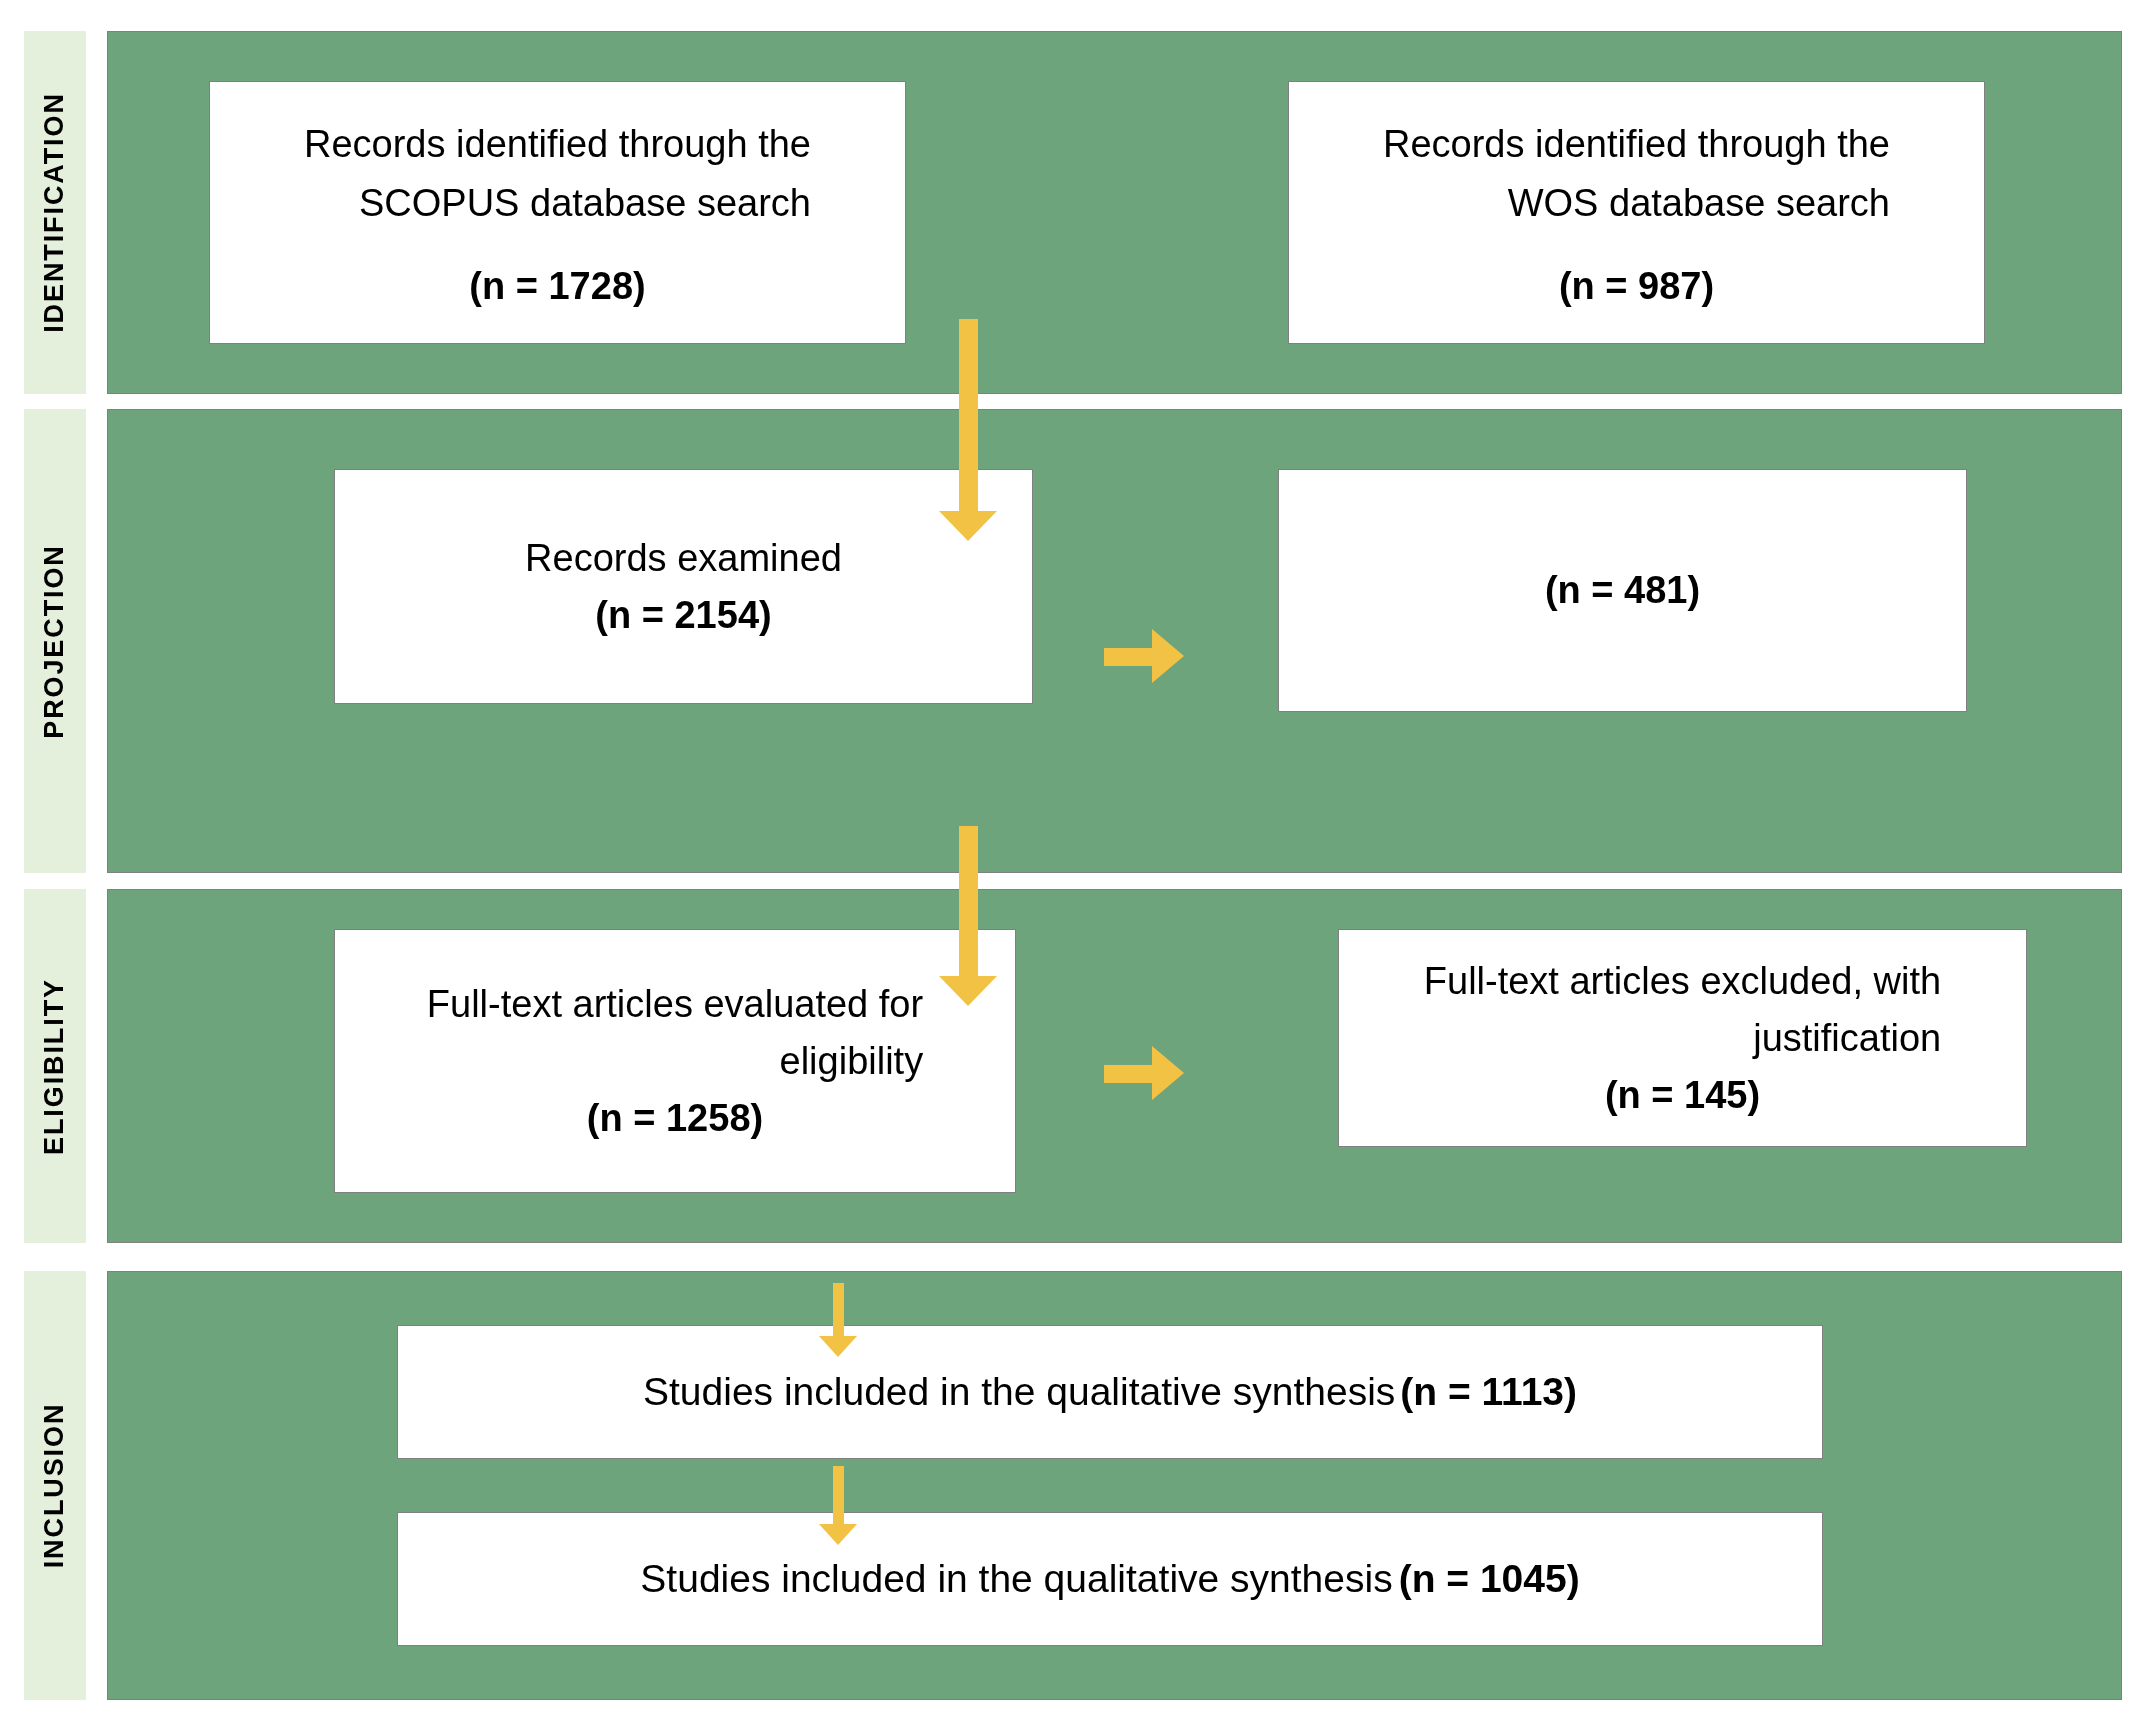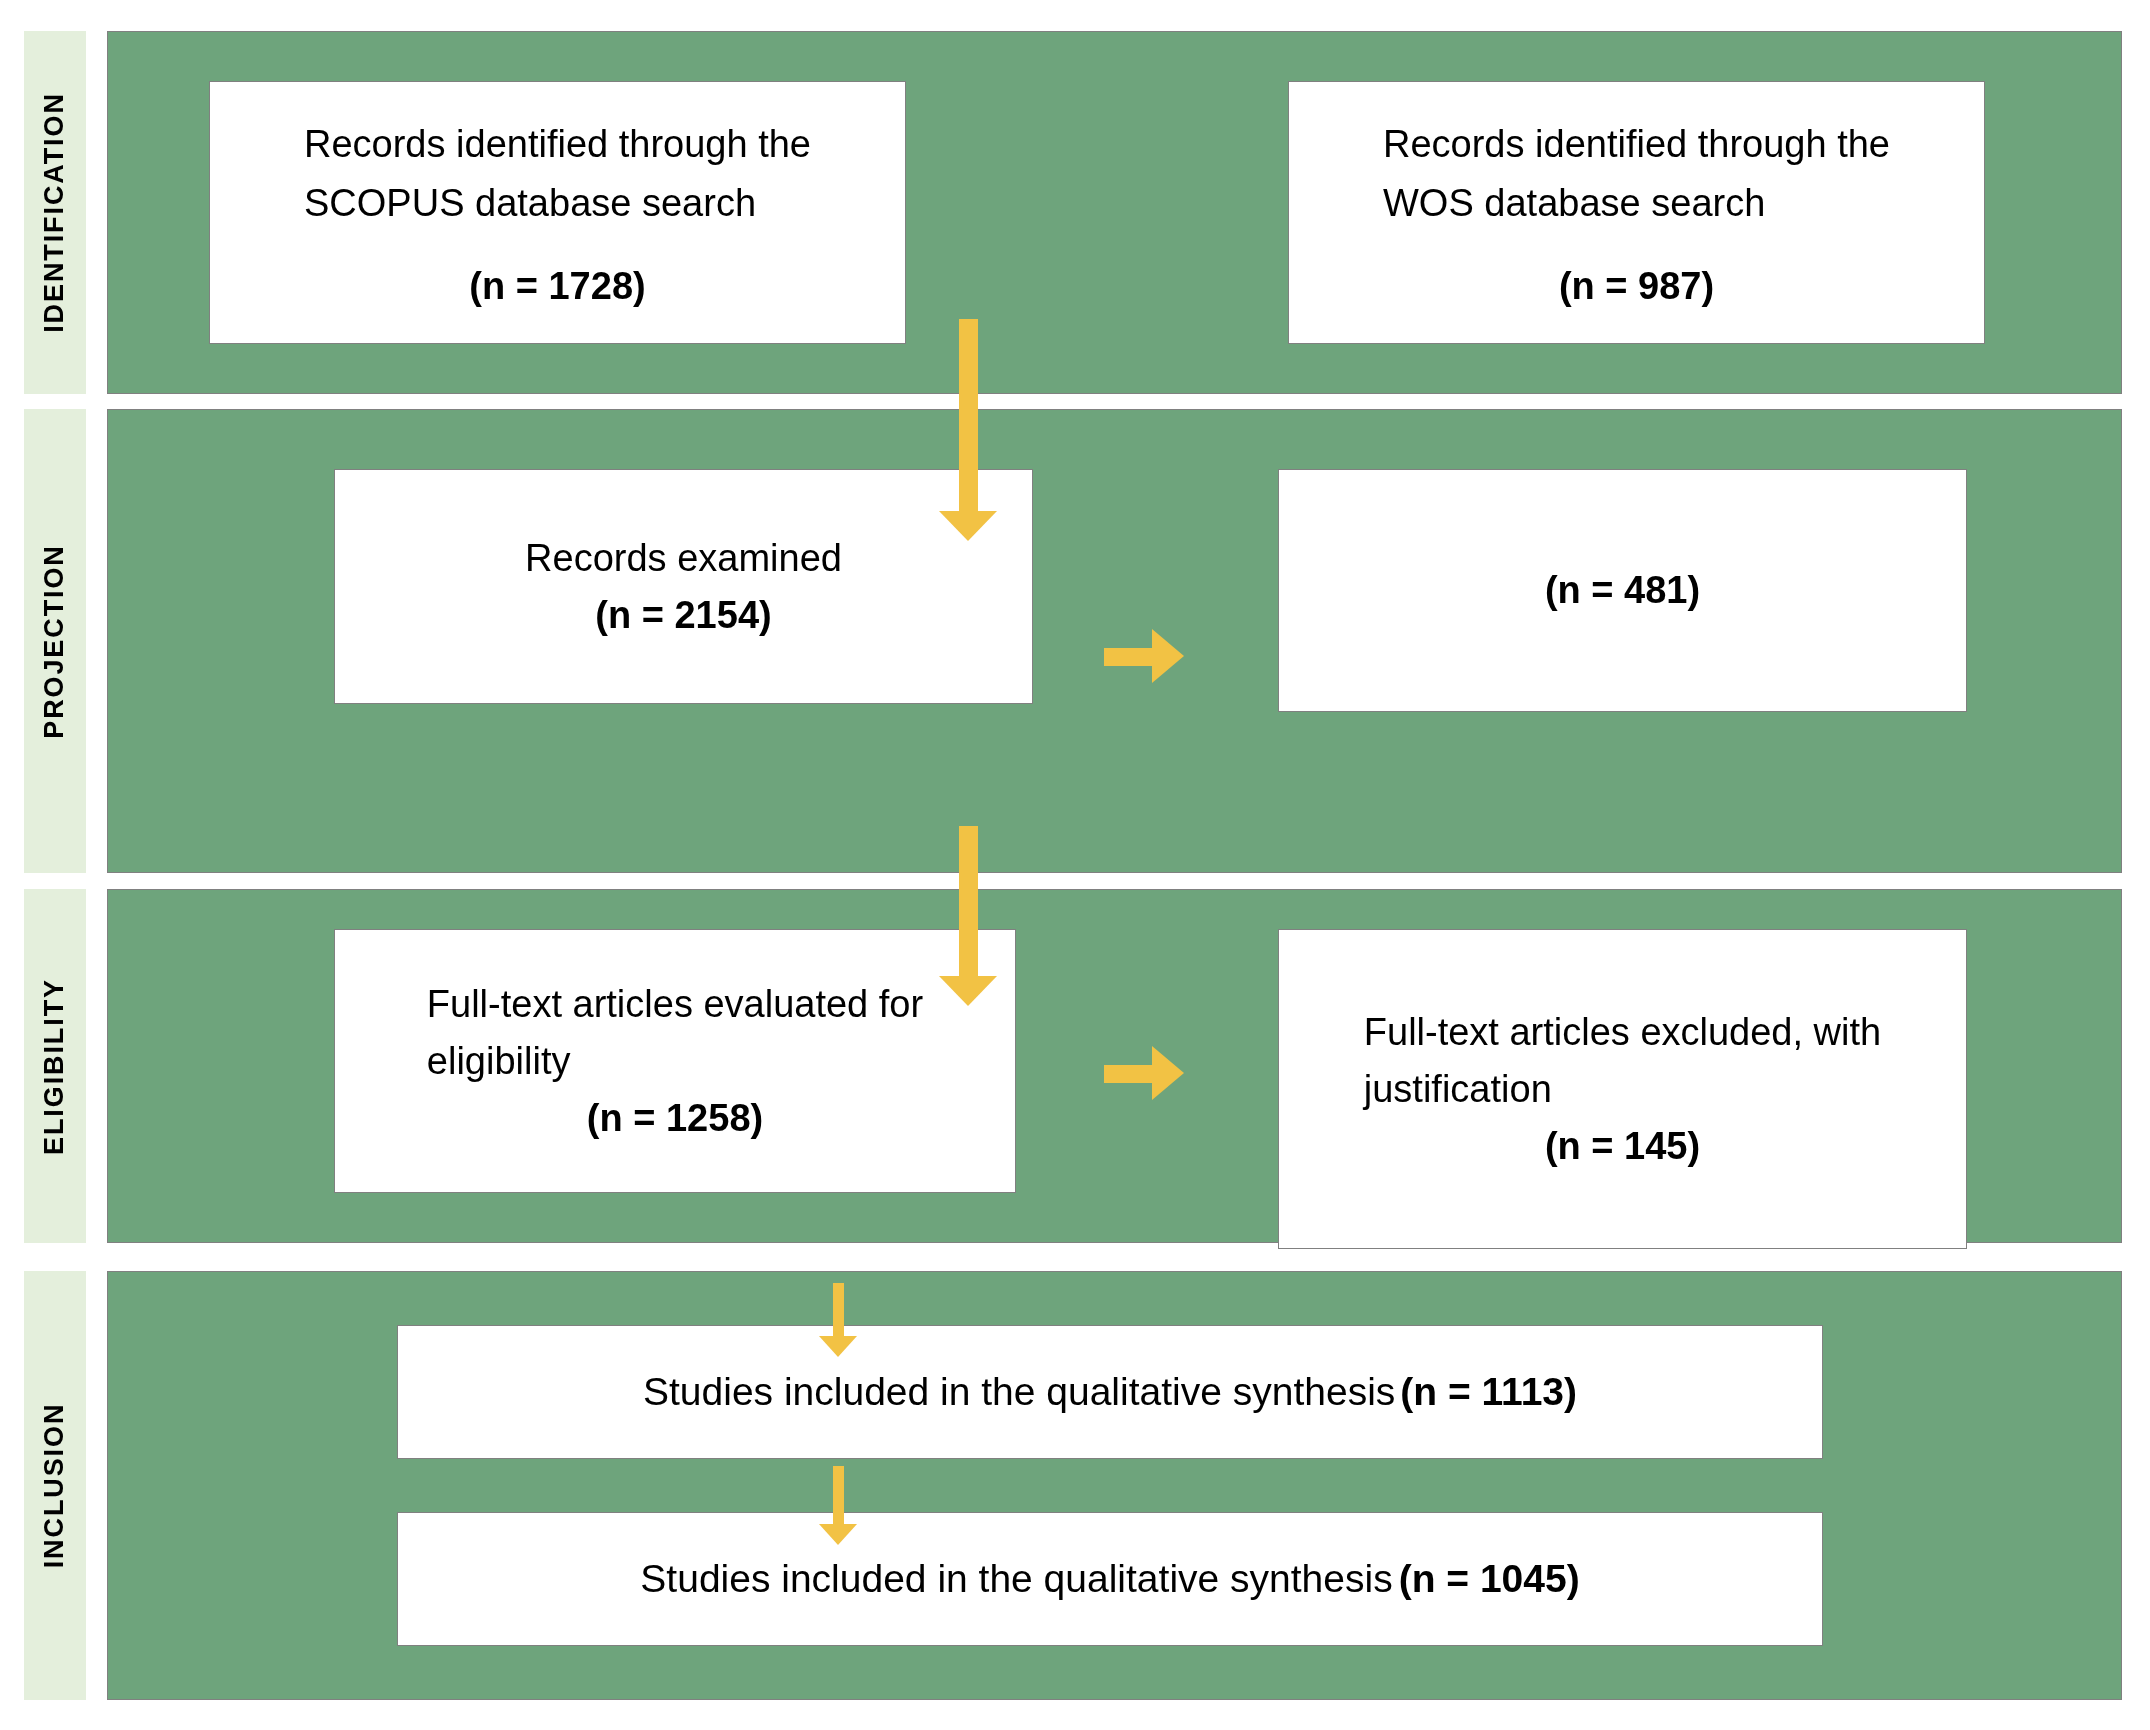--- a/index.html
+++ b/index.html
@@ -34,41 +34,41 @@
     z-index:1;
   }
   #band-1{top:30.5px;height:363px;}
   #band-2{top:409px;height:464px;}
   #band-3{top:889px;height:354px;}
   #band-4{top:1271px;height:429px;}
 
   
   .box{
     position:absolute;background:#ffffff;border:1.9px solid #808080;box-sizing:border-box;
-    font-size:38px;line-height:1.5;text-align:left;z-index:2;
+    font-size:38px;line-height:1.5;text-align:right;z-index:2;
   }
   .box .t{white-space:pre-line;}
   .box .n{font-weight:bold;white-space:pre-line;}
 
   .box-split{display:flex;flex-direction:column;align-items:center;padding:33px 12.7px 28px 12.7px;}
   .box-split .t{line-height:1.55;}
   .box-split .n{margin-top:auto;}
 
   .box-center{display:flex;flex-direction:column;align-items:center;justify-content:center;padding:6.4px 12.7px;}
 
   .box-inline{display:flex;flex-direction:row;align-items:center;justify-content:center;font-size:39px;}
   .box-inline .n{margin-left:5px;}
   #box-h .n{margin-left:6px;}
 
   #box-a{left:209px;top:81px;width:697px;height:263px;}
   #box-b{left:1288px;top:81px;width:697px;height:263px;}
   #box-c{left:334px;top:469px;width:699px;height:235px;}
   #box-d{left:1278px;top:469px;width:689px;height:243px;}
   #box-e{left:334px;top:929px;width:682px;height:264px;}
-  #box-f{left:1278px;top:929px;width:689px;height:320px;}
+  #box-f{left:1338px;top:929px;width:689px;height:218px;}
   #box-g{left:397px;top:1325px;width:1426px;height:134px;}
   #box-h{left:397px;top:1512px;width:1426px;height:134px;}
 
   
   .arrow-shaft{position:absolute;background:#F2C244;z-index:6;}
   .head-down-big{
     position:absolute;width:0;height:0;z-index:6;
     border-left:29px solid transparent;border-right:29px solid transparent;
     border-top:30.5px solid #F2C244;
   }

